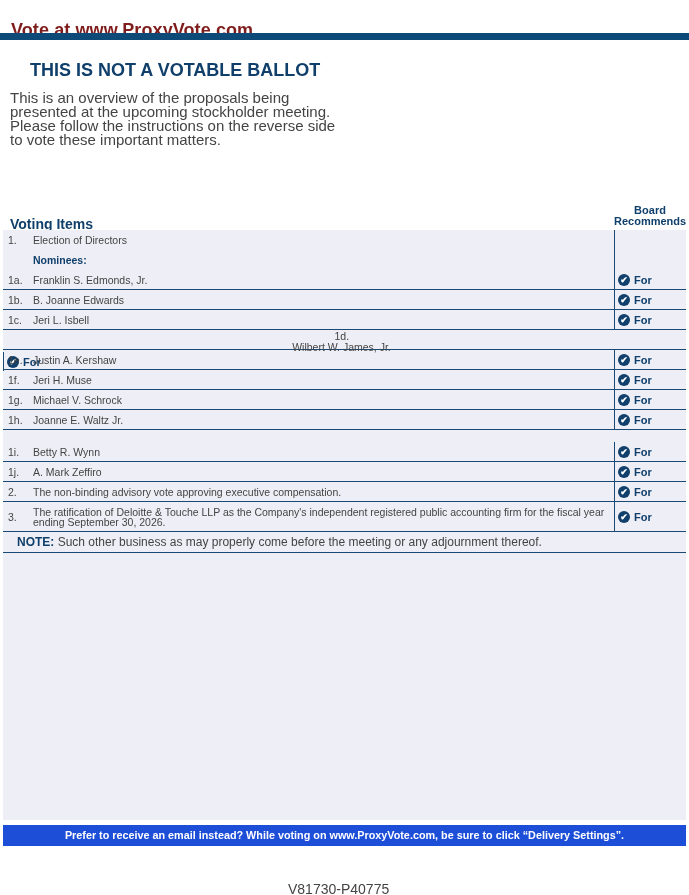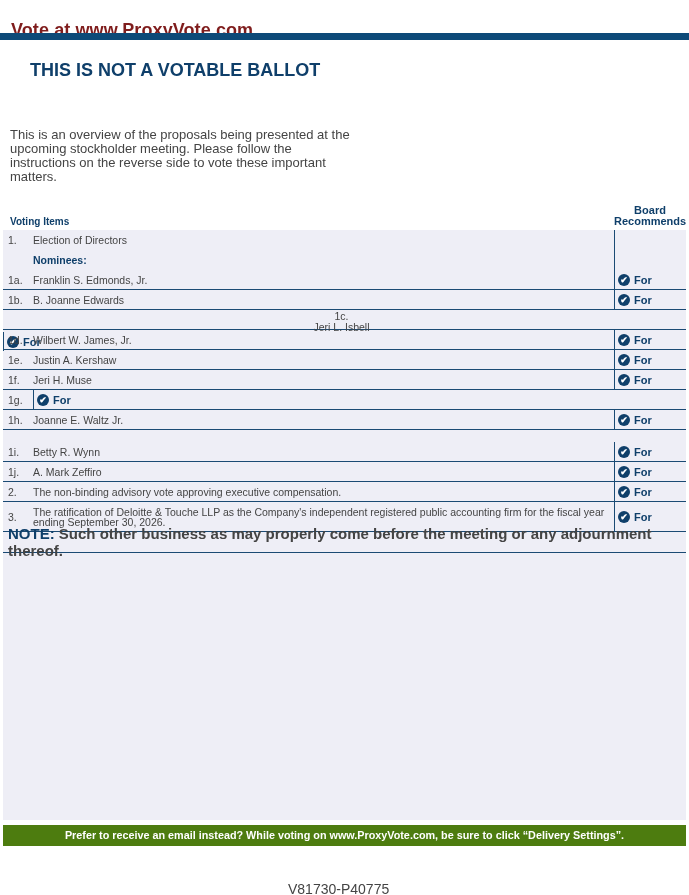--- a/index.html
+++ b/index.html
@@ -1,35 +1,35 @@
 <!DOCTYPE html>
 <html><head>
 <meta charset="utf-8">
 <style>
   html, body { margin:0; padding:0; }
   body { width:689px; height:895px; background:#fff; position:relative; font-family:"Liberation Sans", sans-serif; overflow:hidden; }
   .header-title { position:absolute; left:11px; top:20px; font-size:18px; font-weight:bold; color:#7f1d1d; letter-spacing:0.1px; }
   .top-bar { position:absolute; left:0; top:33px; width:689px; height:7px; background:#0d4a78; }
   .ballot-title { position:absolute; left:10px; top:60px; font-size:18px; font-weight:bold; color:#0f3f6a;margin-left:20px; }
-  .intro { position:absolute; left:10px; top:91px; width:340px; font-size:13px; line-height:14px; color:#444;margin-top:37px; }
-  .col-head-left { position:absolute; left:10px; top:216px; font-size:10px; font-weight:bold; color:#0f3f6a; }
+  .intro { position:absolute; left:10px; top:91px; width:340px; font-size:15px; line-height:14px; color:#444; }
+  .col-head-left { position:absolute; left:10px; top:216px; font-size:14px; font-weight:bold; color:#0f3f6a; }
   .col-head-right { position:absolute; left:614px; top:205px; width:72px; text-align:center; font-size:11px; font-weight:bold; color:#0f3f6a; line-height:11px; }
   .panel { position:absolute; left:3px; top:230px; width:683px; height:590px; background:#eeeef6; }
   .table { position:absolute; left:3px; top:230px; width:683px; }
   .row { position:relative; display:flex; align-items:center; border-bottom:1px solid #1a4a74; font-size:10.5px; color:#444; }
   .row.noborder { border-bottom:none; }
   .cell-num { width:25px; padding-left:5px; flex:none; }
   .cell-text { flex:1; padding-right:6px; }
   .cell-rec { width:68px; flex:none; height:100%; display:flex; align-items:center; padding-left:3px; border-left:1px solid #1a4a74; align-self:stretch; }
   .rec { display:flex; align-items:center; color:#0f3f6a; font-weight:bold; font-size:11px; }
   .check { width:12px; height:12px; border-radius:50%; background:#0f3f6a; color:#fff; font-size:9px; line-height:12px; text-align:center; margin-right:4px; }
   .nominees { font-weight:bold; color:#0f3f6a; }
-  .note { font-size:15px; color:#444; padding-left:5px;font-weight:bold; }
+  .note { font-size:12px; color:#444; padding-left:14px; }
   .note b { color:#0f3f6a; }
-  .footer-bar { position:absolute; left:3px; top:825px; width:683px; height:21px; background:#4d7c0f; color:#fff; font-size:10.8px; font-weight:bold; text-align:center; line-height:21px; }
+  .footer-bar { position:absolute; left:3px; top:825px; width:683px; height:21px; background:#1d4ed8; color:#fff; font-size:10.8px; font-weight:bold; text-align:center; line-height:21px; }
   .code { position:absolute; left:264px; top:881px; font-size:14px; color:#444;margin-left:24px; }
 </style>
 </head>
 <body>
 
 <div class="header-title">Vote at www.ProxyVote.com</div>
 <div class="top-bar"></div>
 
 <div class="ballot-title">THIS IS NOT A VOTABLE BALLOT</div>
 <div class="intro">This is an overview of the proposals being presented at the upcoming stockholder meeting. Please follow the instructions on the reverse side to vote these important matters.</div>
@@ -67,31 +67,31 @@
       <div class="row" style="height: 19px;">
         <span class="cell-num">1b.</span>
         <span class="cell-text" style="line-height:10px">B. Joanne Edwards</span>
         <span class="cell-rec">
           <span class="rec">
             <span class="check">✔</span>
             <span>For</span>
           </span>
         </span>
       </div>
-      <div class="row" style="height: 19px; flex-direction: column;">
+      <div class="row" style="height: 19px;">
         <span class="cell-num">1c.</span>
         <span class="cell-text" style="line-height:10px">Jeri L. Isbell</span>
         <span class="cell-rec">
           <span class="rec">
             <span class="check">✔</span>
             <span>For</span>
           </span>
         </span>
       </div>
-      <div class="row" style="height: 19px;">
+      <div class="row" style="height: 19px; flex-direction: column;">
         <span class="cell-num">1d.</span>
         <span class="cell-text" style="line-height:10px">Wilbert W. James, Jr.</span>
         <span class="cell-rec">
           <span class="rec">
             <span class="check">✔</span>
             <span>For</span>
           </span>
         </span>
       </div>
       <div class="row" style="height: 19px;">
@@ -109,20 +109,21 @@
         <span class="cell-text" style="line-height:10px">Jeri H. Muse</span>
         <span class="cell-rec">
           <span class="rec">
             <span class="check">✔</span>
             <span>For</span>
           </span>
         </span>
       </div>
       <div class="row" style="height: 19px;">
         <span class="cell-num">1g.</span>
+        <span class="cell-text" style="line-height:10px">Michael V. Schrock</span>
         <span class="cell-rec">
           <span class="rec">
             <span class="check">✔</span>
             <span>For</span>
           </span>
         </span>
       </div>
       <div class="row" style="height: 19px;">
         <span class="cell-num">1h.</span>
         <span class="cell-text" style="line-height:10px">Joanne E. Waltz Jr.</span>

